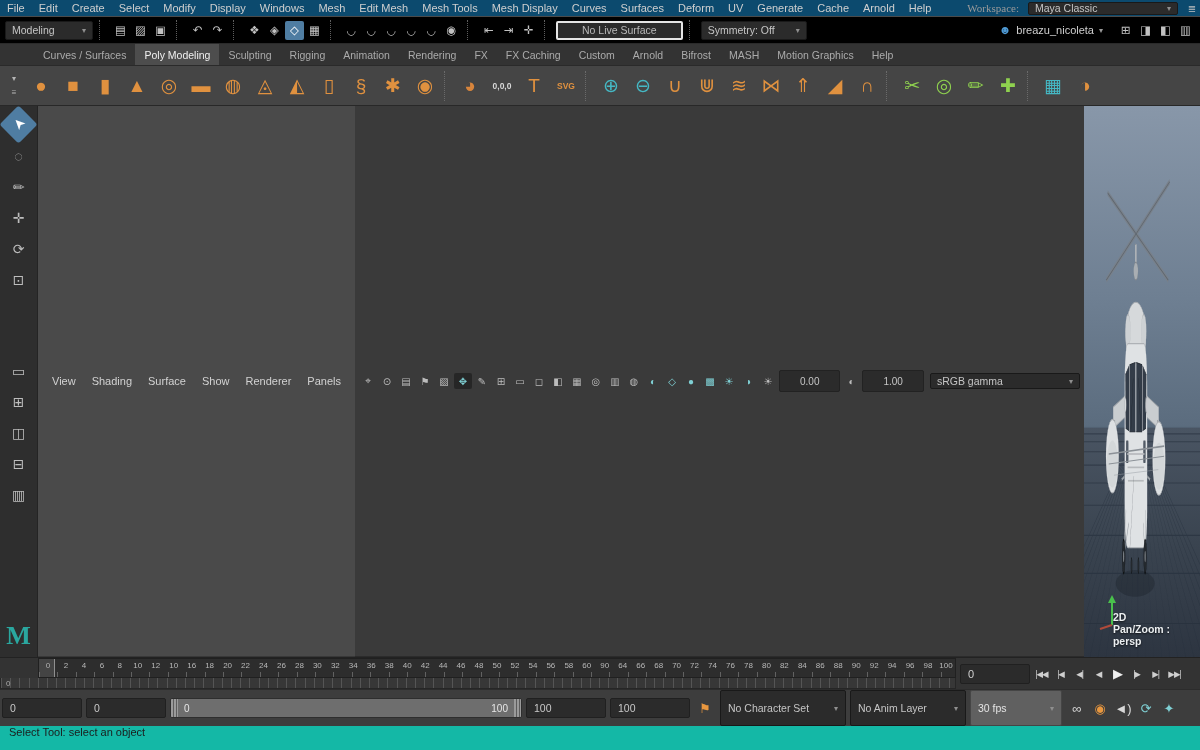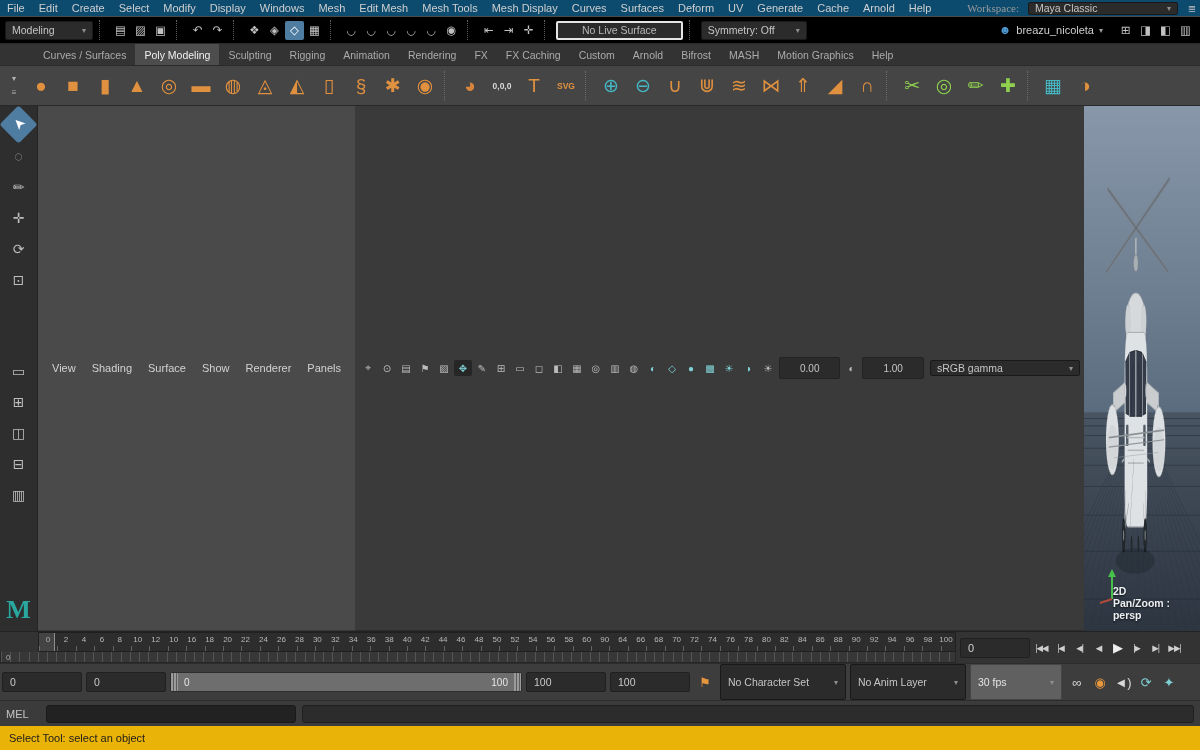--- a/index.html
+++ b/index.html
@@ -87,21 +87,21 @@
 .rs-dd{height:36px;padding:0 7px;font-size:10.5px;}
 .rs-dd.cs{width:126px;}
 .rs-dd.al{width:116px;}
 .rs-dd.light{background:#606060;border-color:#454545;color:#e4e4e4;width:92px;}
 .rs-icon{width:22px;height:22px;display:flex;align-items:center;justify-content:center;font-size:13px;color:#d8d8d8;}
 
 .cmdline{flex:0 0 26px;background:#3b3b3b;display:flex;align-items:center;gap:6px;padding:0 6px;border-top:1px solid #2c2c2c;}
 .mel-label{font-size:11px;color:#c5c5c5;width:34px;}
 .mel-input{width:250px;height:18px;background:#222;border:1px solid #1a1a1a;border-radius:3px;color:#ddd;font-size:11px;padding:0 8px;outline:none;font-family:inherit;}
 .result-field{flex:1;height:18px;background:#2c2c2c;border:1px solid #1f1f1f;border-radius:3px;}
-.helpline{flex:0 0 24px;background:#eab308;display:flex;align-items:center;padding:0 9px;font-size:11px;color:#1c1c1c;}
+.helpline{flex:0 0 24px;background:#14b8a6;display:flex;padding:0 9px;font-size:11px;color:#1c1c1c;}
 </style>
 </head>
 <body>
 
 <div class="app">
 
   <div class="menubar">
     <div class="menus">
         <span class="menu-item">File</span>
         <span class="menu-item">Edit</span>
@@ -545,23 +545,18 @@
     </div>
     <div class="icon-group">
         <span class="rs-icon">∞</span>
         <span class="rs-icon" style="color: rgb(232, 151, 63);">◉</span>
         <span class="rs-icon">◄)</span>
         <span class="rs-icon" style="color: rgb(127, 208, 212);">⟳</span>
         <span class="rs-icon" style="color: rgb(127, 208, 212);">✦</span>
       </div>
   </div>
 
-  <div class="cmdline">
-    <div class="mel-label">MEL</div>
-    <input class="mel-input" style="">
-    <div class="result-field"></div>
-  </div>
 
   <div class="helpline">
     <span>Select Tool: select an object</span>
   </div>
 
 </div>
 
 </body></html>

